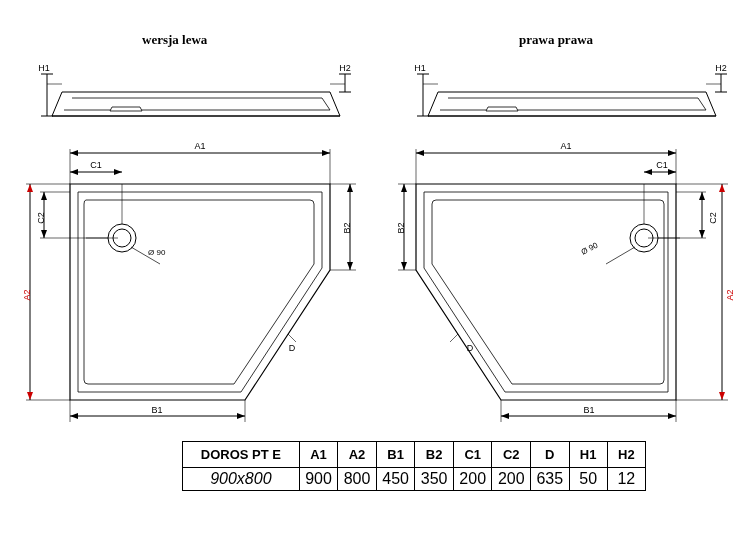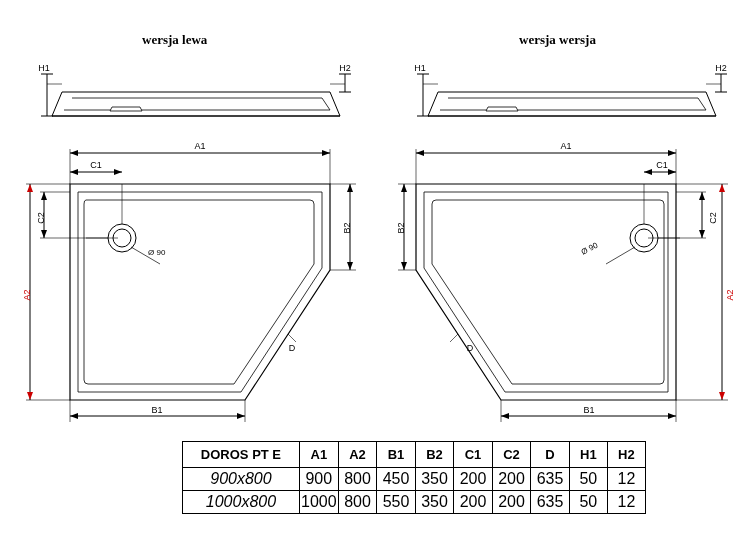--- a/index.html
+++ b/index.html
@@ -82,21 +82,21 @@
   td.num-col { width: 38px; margin-top: 42px; }
   th.c-blue  { color: #2b5fc4; }
   th.c-green { color: #2e8b20; }
 </style>
 </head>
 <body>
 
 <div class="stage">
 
   <div class="title" id="title-left">wersja lewa</div>
-  <div class="title" id="title-right">wersja wersja</div>
+  <div class="title" id="title-right">prawa prawa</div>
 
   <svg width="750" height="539" viewBox="0 0 750 539">
     <g fill="none" stroke="#000" stroke-width="1" shape-rendering="geometricPrecision">
 
       <g>
 
         <path d="M62,80 L330,80 L340,104 L52,104 Z" fill="#ffffff" stroke="#000"></path>
 
         <path d="M72,86 L322,86 L330,98 L64,98" fill="none" stroke="#000" stroke-width="0.8"></path>
 
@@ -281,28 +281,16 @@
         <td class="num-col">900</td>
         <td class="num-col">800</td>
         <td class="num-col">450</td>
         <td class="num-col">350</td>
         <td class="num-col">200</td>
         <td class="num-col">200</td>
         <td class="num-col">635</td>
         <td class="num-col">50</td>
         <td class="num-col">12</td>
       </tr>
-      <tr>
-        <td class="name-col">1000x800</td>
-        <td class="num-col">1000</td>
-        <td class="num-col">800</td>
-        <td class="num-col">550</td>
-        <td class="num-col">350</td>
-        <td class="num-col">200</td>
-        <td class="num-col">200</td>
-        <td class="num-col">635</td>
-        <td class="num-col">50</td>
-        <td class="num-col">12</td>
-      </tr>
     </tbody>
   </table>
 
 </div>
 
 </body></html>

